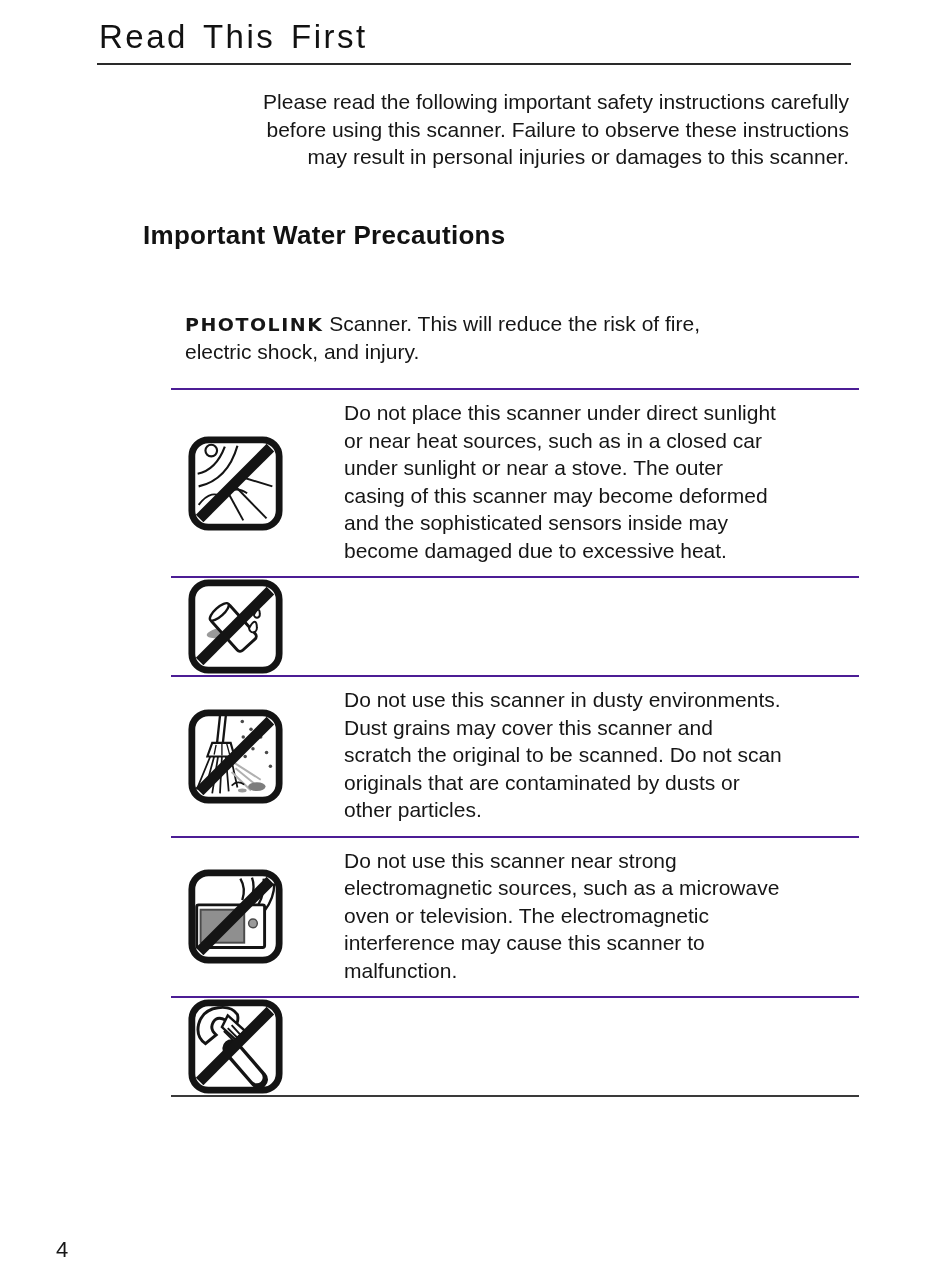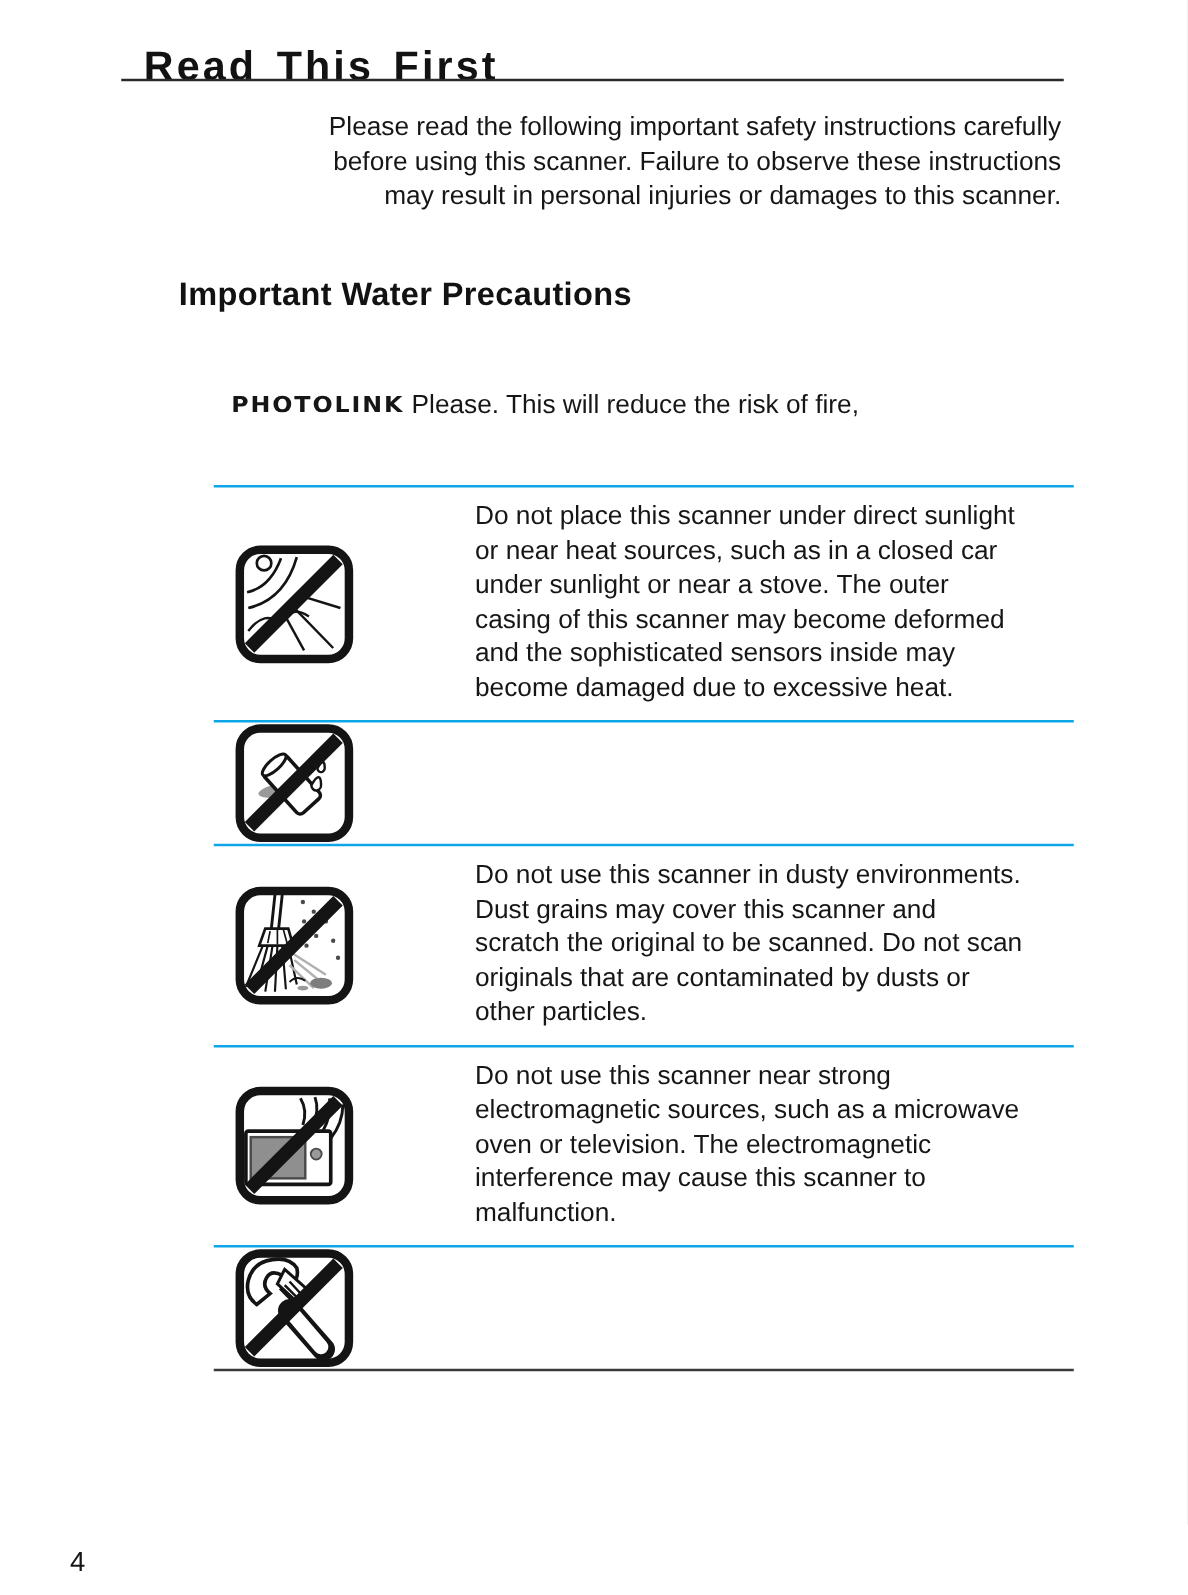--- a/index.html
+++ b/index.html
@@ -6,22 +6,22 @@
   .page {
     position:relative;
     width:950px; height:1276px;
     margin:0 auto;
     background:#ffffff;
     color:#161616;
     font-family:"Liberation Sans", sans-serif;
     overflow:hidden;
   }
   .doc-title {
-    position:absolute; left:99px; top:18px; margin:16px;
-    font-size:33px; font-weight:bold; letter-spacing:2.5px;
+    position:absolute; left:99px; top:18px; margin:0;
+    font-size:33px; font-weight:normal; letter-spacing:2.5px;
     word-spacing:4px; color:#121212;
   }
   .title-rule {
     position:absolute; left:97px; top:63px; width:754px; height:2px;
     background:#2a2a2a;
   }
   .intro {
     position:absolute; left:145px; top:84px; width:700px; margin:4px;
     font-size:21px; line-height:27.5px; white-space:pre-line;text-align:right;
   }
@@ -36,22 +36,21 @@
   .brand {
     font-weight:bold; letter-spacing:1.5px; font-size:19px;
     font-family:"DejaVu Sans", sans-serif;
     transform:scaleY(0.92); display:inline-block;
   }
   .precaution-table {
     position:absolute; left:171px; top:388px; width:688px;
   }
   .precaution-row {
     display:flex; align-items:center;
-    border-top:2px solid #0ea5e9;
-    gap:36px;
+    border-top:2px solid #4c1d95;
   }
   .precaution-row:last-child { border-bottom:2px solid #3a3a3a; }
   .icon-cell {
     width:173px; flex:0 0 173px;
     display:flex; justify-content:flex-start;
   }
   .icon-cell svg { width:97px; height:97px; margin-left:16px; }
   .precaution-text {
     flex:1; margin:0; padding:9px 0 12px 0;
     font-size:21px; line-height:27.5px; white-space:pre-line;
@@ -69,21 +68,21 @@
 
   <h1 class="doc-title">Read This First</h1>
   <div class="title-rule"></div>
 
   <p class="intro">Please read the following important safety instructions carefully
 before using this scanner. Failure to observe these instructions
 may result in personal injuries or damages to this scanner.</p>
 
   <h2 class="section-heading">Important Water Precautions</h2>
 
-  <p class="lead"><br><span class="brand">PHOTOLINK</span><span> Please. This will reduce the risk of fire,</span><br></p>
+  <p class="lead"><br><span class="brand">PHOTOLINK</span><span> Scanner. This will reduce the risk of fire,</span><br><span>electric shock, and injury.</span></p>
 
   <div class="precaution-table">
 
     <div class="precaution-row">
       <div class="icon-cell">
         <svg viewBox="0 0 100 100">
           <rect x="5" y="5" width="90" height="90" rx="17" fill="#fff" stroke="#141414" stroke-width="7"></rect>
           <circle class="ic" cx="25" cy="16" r="6" stroke-width="2.2"></circle>
           <path class="ic" d="M11 40 Q30 36 39 12" stroke-width="2.2"></path>
           <path class="ic" d="M12 53 Q42 46 52 11" stroke-width="2.2"></path>

